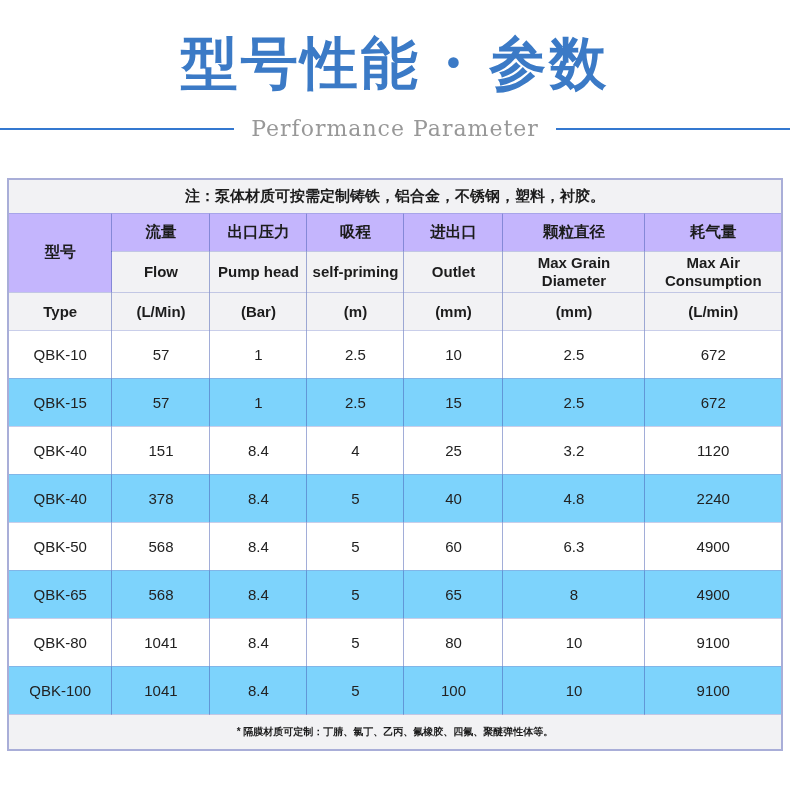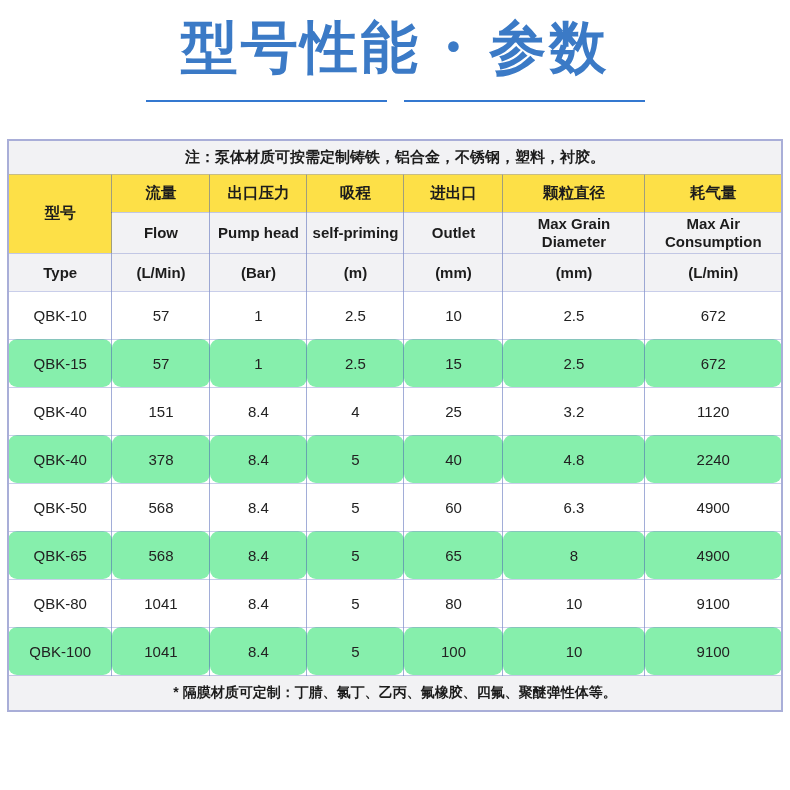--- a/index.html
+++ b/index.html
@@ -1,19 +1,19 @@
 <!DOCTYPE html>
 <html><head>
 <meta charset="utf-8">
 <style>
   * { margin: 0; padding: 0; box-sizing: border-box; }
   html, body { width: 790px; height: 790px; background: #ffffff; overflow: hidden; }
   body { font-family: "Liberation Sans", "DejaVu Sans", sans-serif; color: #1c1c1c; }
 
-  .page { width: 790px; height: 790px; padding-top: 10px; }
+  .page { width: 790px; height: 790px; padding-top: 26px; }
 
   .main-title {
     text-align: center;
     font-family: "DejaVu Serif", "Liberation Serif", serif;
     font-weight: 700;
     font-size: 57px;
     line-height: 74px;
     letter-spacing: 3px;
     color: #3b7ac6;
   }
@@ -55,45 +55,46 @@
     vertical-align: middle;
     padding: 2px 4px;
   }
   .note-row td {
     background: #f2f2f4;
     font-weight: 700;
     height: 34px;
     font-size: 15px;
     margin-left: 21px;
   }
-  .hdr-cn th { background: #fde047; font-weight: 700; height: 38px; font-size: 15.5px; }
+  .hdr-cn th { background: #c4b5fd; font-weight: 700; height: 38px; font-size: 15.5px; }
   .hdr-en th { background: #f2f2f4; font-weight: 700; height: 36px; line-height: 18px; }
   .hdr-unit th { background: #f2f2f4; font-weight: 700; height: 38px; }
   .model-head { background: #f2f2f4; font-weight: 700; font-size: 15.5px; }
 
   .spec-table tbody td { height: 48px; font-weight: 400; color: #222; }
   .row-white td { background: #ffffff; border-radius: 21px; }
-  .row-blue td { background: #86efac; border-radius: 9px; }
+  .row-blue td { background: #7dd3fc; }
 
   .foot-row td {
     background: #f2f2f4;
     font-weight: 700;
     height: 36px;
-    font-size: 14px;
+    font-size: 10px;
   }
 </style>
 </head>
 <body>
 
 <div class="page">
 
   <div class="main-title">型号性能 · 参数</div>
 
   <div class="subtitle-row">
     <div class="subtitle-line"></div>
+    <div class="subtitle-text">Performance Parameter</div>
     <div class="subtitle-line"></div>
   </div>
 
   <table class="spec-table">
     <colgroup>
       <col style="width:104px">
       <col style="width:98px">
       <col style="width:97px">
       <col style="width:97px">
       <col style="width:99px">

